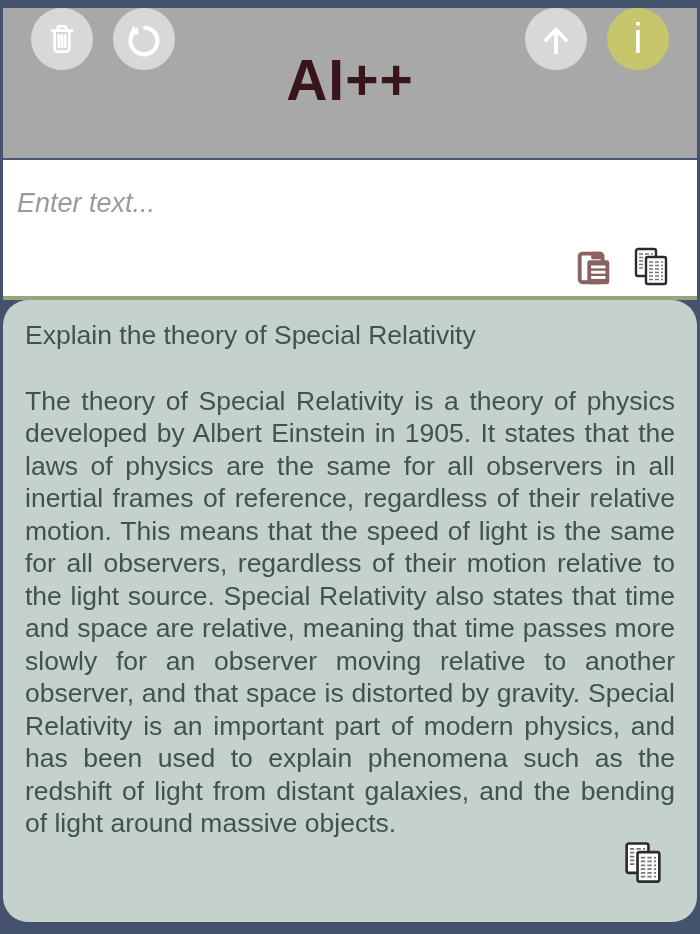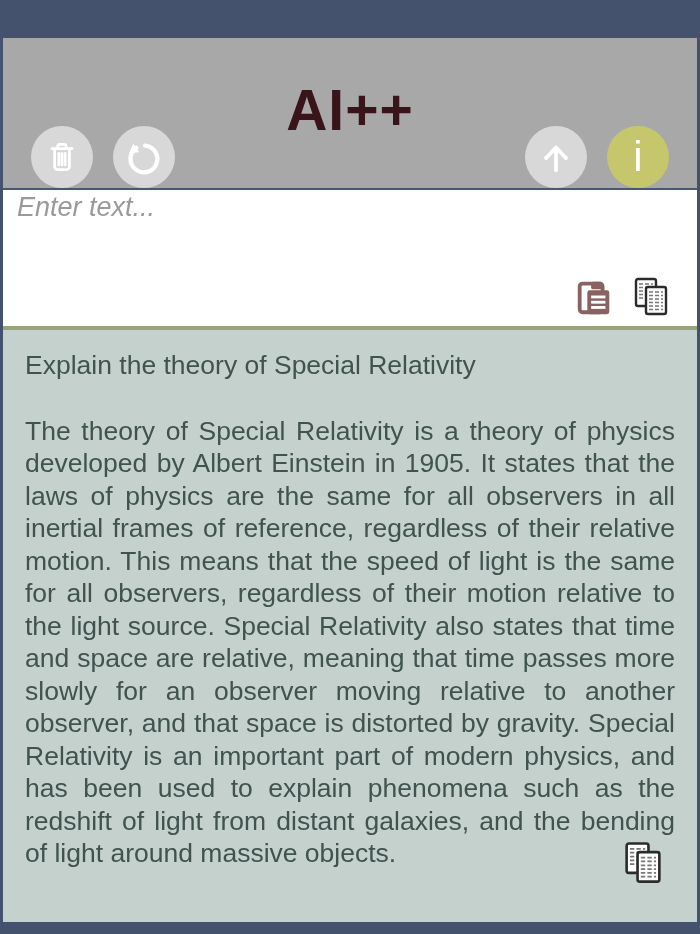--- a/index.html
+++ b/index.html
@@ -12,60 +12,60 @@
   }
   .frame {
     position:absolute; top:8px; left:3px; right:3px; bottom:12px;
     display:flex; flex-direction:column;
   }
   
   .header {
     height:152px; box-sizing:border-box;
     background:#a8a8a8;
     border-bottom:2px solid #4a5878;
-    display:flex; align-items:flex-end; justify-content:space-between;
-    padding:0 28px; position:relative;margin-top:30px;
+    display:flex; align-items:flex-start; justify-content:space-between;
+    padding:0 28px; position:relative;
   }
   .btn-group { display:flex; gap:20px; }
   .icon-btn {
     width:62px; height:62px; border-radius:50%;
     background:#d8d8d8; border:none; padding:0;
     display:flex; align-items:center; justify-content:center;
     cursor:pointer;
   }
   .icon-btn.info { background:#c6c76c; }
   .info-glyph { color:#ffffff; font-size:42px; line-height:1; font-family:"Liberation Sans", sans-serif; }
   .app-title {
     position:absolute; left:50%; top:50%;
     transform:translate(-50%,-55%);
     font-size:57px; font-weight:bold; color:#39141a; letter-spacing:1px;
   }
   
   .input-section { height:136px; background:#ffffff; position:relative; }
   .text-input {
     width:100%; height:100%; box-sizing:border-box;
     border:none; outline:none; resize:none; background:transparent;
-    padding:2px 14px; font-size:27px; color:#333333;
+    padding:28px 14px; font-size:27px; color:#333333;
     font-family:"Liberation Sans", sans-serif;
   }
   .text-input::placeholder { color:#9a9a9a; font-style:italic; }
   .input-icons { position:absolute; right:24px; bottom:8px; display:flex; gap:14px; align-items:flex-end; }
   .flat-btn { background:transparent; border:none; padding:0; cursor:pointer; display:block; }
   
   .divider { height:2px; background:#9ba37d; }
   
   .go-button {
     height:86px; background:#c0917c; border:none; cursor:pointer;
     font-size:38px; color:#20160f; font-family:"Liberation Sans", sans-serif;
   }
   
   .result {
     flex:1; background:#c5d1cd; position:relative; overflow:hidden;
     box-sizing:border-box; padding:19px 22px;
-    color:#40534f; font-size:26.5px; line-height:32.5px;
+    color:#40534f; font-size:26.5px; line-height:32.5px;border-radius:25px;
   }
   .result-query { margin:0 0 33px 0; }
   .result-answer { margin:0; text-align:justify; }
   .result-copy { position:absolute; right:30px; bottom:36px; }
   svg { display:block; }
 </style>
 </head>
 <body>
 
 <svg width="0" height="0" style="position:absolute">

